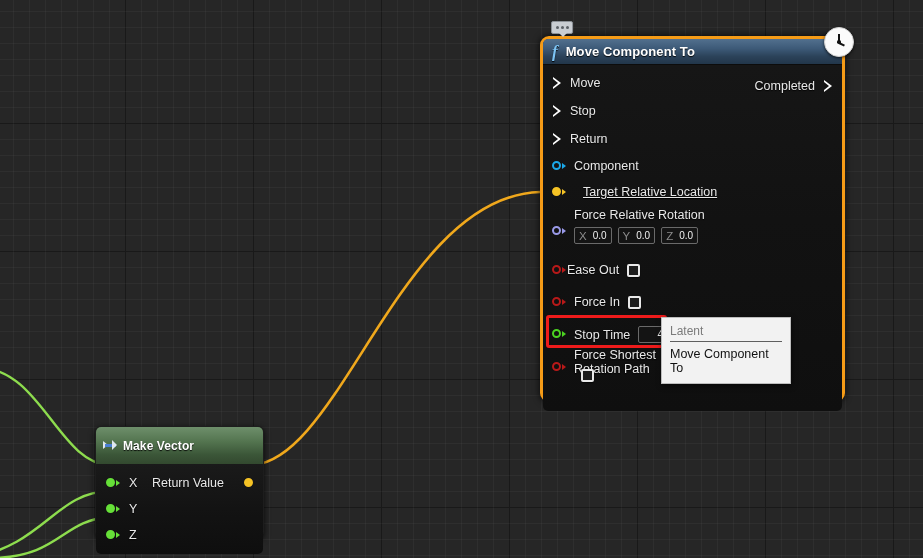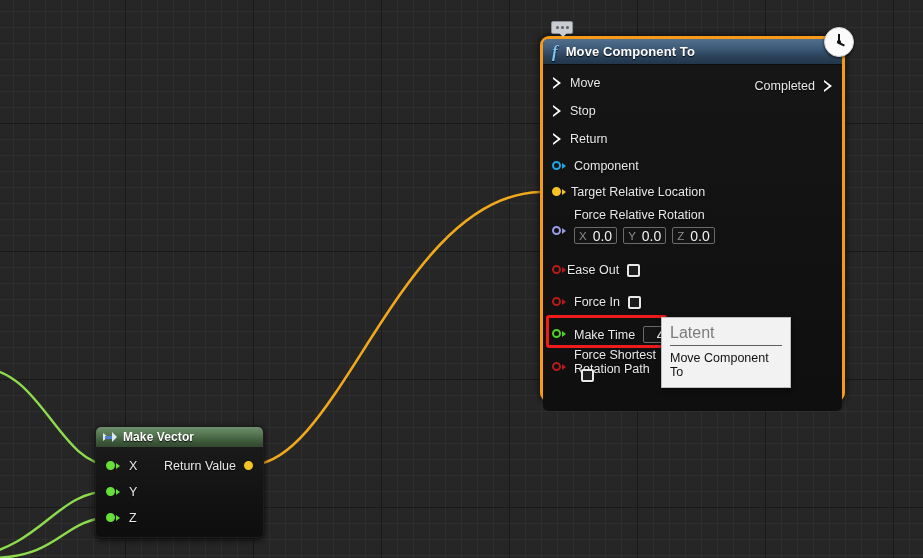--- a/index.html
+++ b/index.html
@@ -88,21 +88,21 @@
   
   #node-makevector {
     left: 95px; top: 426px;
     width: 169px; height: 112px;
     background: #101010;
     border: 1px solid #1d1d1d;
     border-radius: 6px;
     box-shadow: 0 2px 6px rgba(0,0,0,0.8);
   }
   #node-makevector .node-header {
-    height: 20px;
+    height: 37px;
     border-radius: 5px 5px 0 0;
     background: linear-gradient(to bottom, #6e8f6b 0%, #53744f 40%, #3b5638 75%, #33492f 100%);
     display: flex; align-items: center;
     padding-left: 7px;
     box-sizing: border-box;
   }
   #node-makevector .node-title { font-size: 12px; }
   #node-makevector .node-body {
     background: linear-gradient(to bottom, #1a1a1a 0%, #131313 50%, #0e0e0e 100%);
     height: 90px;
@@ -209,21 +209,21 @@
     box-sizing: border-box;
     padding: 0 4px;
   }
   .numfield .axis {
     color: #8d8d8d;
     font-size: 11.5px;
     margin-right: 6px;
   }
   .numfield .val {
     color: #f0f0f0;
-    font-size: 14px;
+    font-size: 10px;
   }
   .numfield.small { width: 38px; justify-content: flex-end; }
 
   .rot-group { display: flex; gap: 6px; }
   .rot-label {
     color: #e8e8e8;
     font-size: 12.5px;
     text-shadow: 0 1px 1px rgba(0,0,0,0.9);
   }
 
@@ -246,21 +246,21 @@
     width: 130px;
     background: #f2f2f2;
     border: 1px solid #bdbdbd;
     box-shadow: 1px 2px 5px rgba(0,0,0,0.55);
     padding: 6px 8px 8px 8px;
     box-sizing: border-box;
     z-index: 50;
   }
   #tooltip .tt-cat {
     color: #7b7b7b;
-    font-size: 16px;
+    font-size: 12px;
     padding-bottom: 3px;
     border-bottom: 1px solid #5f5f5f;
   }
   #tooltip .tt-title {
     color: #111111;
     font-size: 12.5px;
     padding-top: 5px;
   }
 
   
@@ -373,21 +373,21 @@
             <span class="arrow"></span>
           </span>
         <span class="pin-label" style="margin-left:7px;">Component</span>
       </div>
 
       <div class="row" style="left:9px; top:120px;">
         <span class="data-pin filled" style="color:#f6c325;">
             <span class="circ"></span>
             <span class="arrow"></span>
           </span>
-        <span class="pin-label" style="margin-left:4px;">Target Relative Location</span>
+        <span class="pin-label" style="margin-left:16px;text-decoration:underline;">Target Relative Location</span>
       </div>
 
       <div class="row" style="left:9px; top:161px;">
         <span class="data-pin" style="color:#9a9ae8;">
             <span class="circ"></span>
             <span class="arrow"></span>
           </span>
       </div>
       <div style="position:absolute; left:31px; top:143px;">
         <div class="rot-label">Force Relative Rotation</div>
@@ -423,21 +423,21 @@
           </span>
         <span class="pin-label" style="margin-left:7px;">Force In</span>
         <span class="checkbox" style="margin-left:8px;"></span>
       </div>
 
       <div class="row" style="left:9px; top:261px;">
         <span class="data-pin" style="color:#4cd321;">
             <span class="circ"></span>
             <span class="arrow"></span>
           </span>
-        <span class="pin-label" style="margin-left:7px;">Make Time</span>
+        <span class="pin-label" style="margin-left:7px;">Stop Time</span>
         <span class="numfield small" style="margin-left:8px;">
           <span class="val">4.0</span>
         </span>
       </div>
 
       <div class="row" style="left:9px; top:297px;">
         <span class="data-pin" style="color:#b81919;">
             <span class="circ"></span>
             <span class="arrow"></span>
           </span>
@@ -483,21 +483,21 @@
     </div>
     <div class="node-body">
 
       <div class="row" style="left:10px; top:12px;">
         <span class="data-pin filled" style="color:#66e038;">
             <span class="circ"></span>
             <span class="arrow"></span>
           </span>
         <span class="pin-label" style="margin-left:8px;">X</span>
       </div>
-      <div class="row" style="right:8px; top:12px;">
+      <div class="row" style="right:8px; top:12px;gap:12px;">
         <span class="pin-label right" style="margin-right:8px;">Return Value</span>
         <span class="data-pin filled" style="color:#f6c325; width:11px;">
             <span class="circ"></span>
           </span>
       </div>
 
       <div class="row" style="left:10px; top:38px;">
         <span class="data-pin filled" style="color:#66e038;">
             <span class="circ"></span>
             <span class="arrow"></span>

